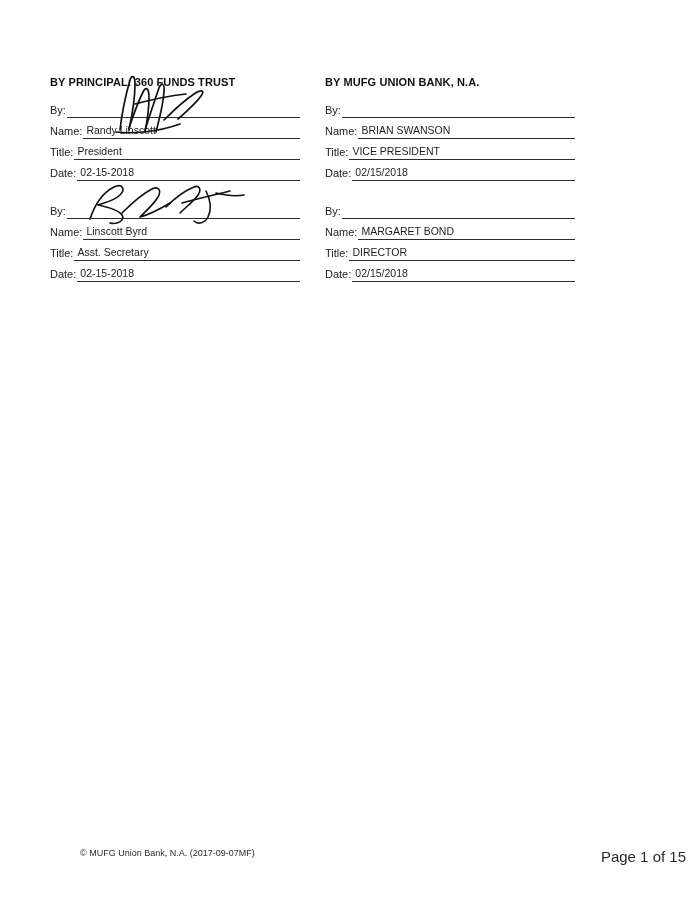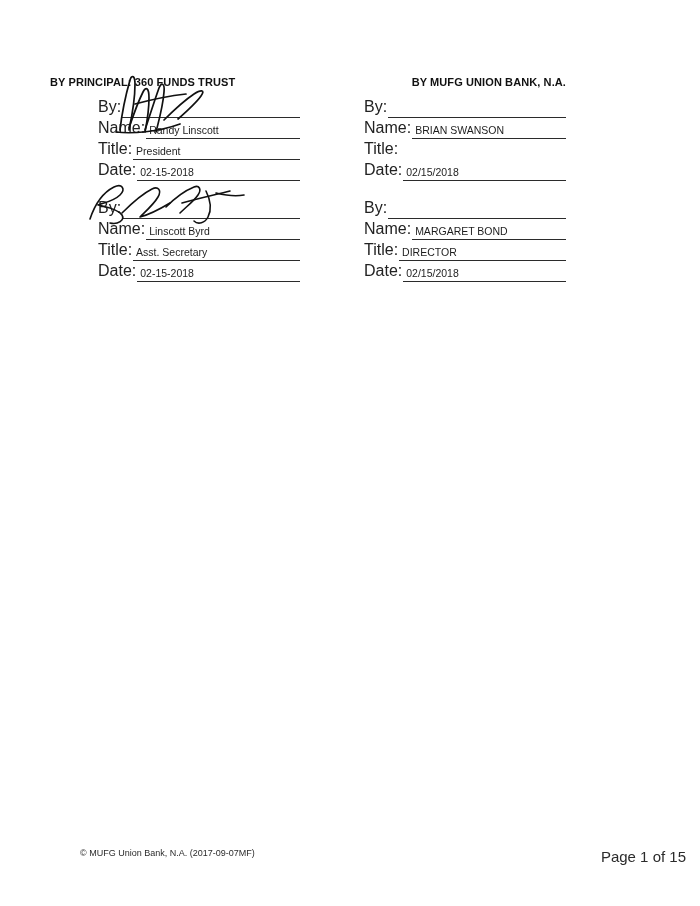--- a/index.html
+++ b/index.html
@@ -21,44 +21,43 @@
     width: 700px;
     height: 906px;
   }
 
   
   .sig-block {
     position: absolute;
     width: 250px;
   }
   .sig-block.left  { left: 50px;  top: 76px; }
-  .sig-block.right { left: 316px; top: 76px; text-align: right; }
+  .sig-block.right { left: 325px; top: 76px; }
 
   .block-heading {
     font-size: 11px;
     font-weight: bold;
     letter-spacing: 0.1px;
     color: #111;
     margin: 0 0 9px 0;
     white-space: nowrap;
   }
 
   .sig-row {
     position: relative;
     height: 21px;
     display: flex;
     align-items: flex-end;
   }
   .row-label {
-    font-size: 16px;
+    font-size: 11px;
     color: #222;
     padding-bottom: 2px;
     white-space: nowrap;
     flex: 0 0 auto;
-    margin-left: 48px;
   }
   .row-line {
     position: relative;
     flex: 1 1 auto;
     border-bottom: 1px solid #2b2b2b;
     height: 14px;
     margin-left: 1px;
   }
   .row-value {
     position: absolute;
@@ -184,20 +183,23 @@
         </span>
       </div>
       <div class="sig-row">
         <span class="row-label">Name:</span>
         <span class="row-line">
           <span class="row-value">BRIAN SWANSON</span>
         </span>
       </div>
       <div class="sig-row">
         <span class="row-label">Title:</span>
+        <span class="row-line">
+          <span class="row-value">VICE PRESIDENT</span>
+        </span>
       </div>
       <div class="sig-row">
         <span class="row-label">Date:</span>
         <span class="row-line">
           <span class="row-value">02/15/2018</span>
         </span>
       </div>
     </div>
 
     <div class="group-gap"></div>

